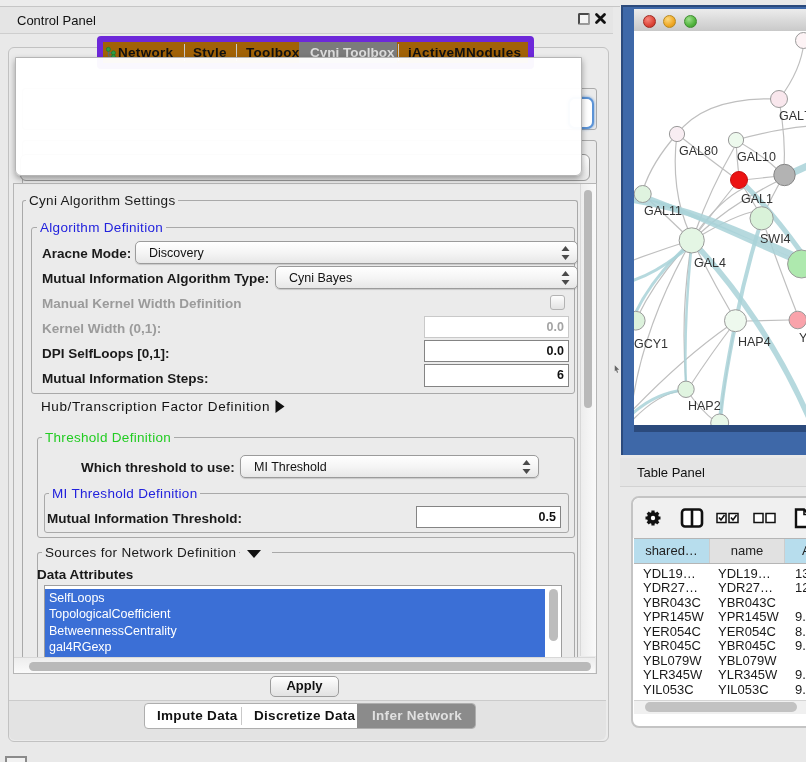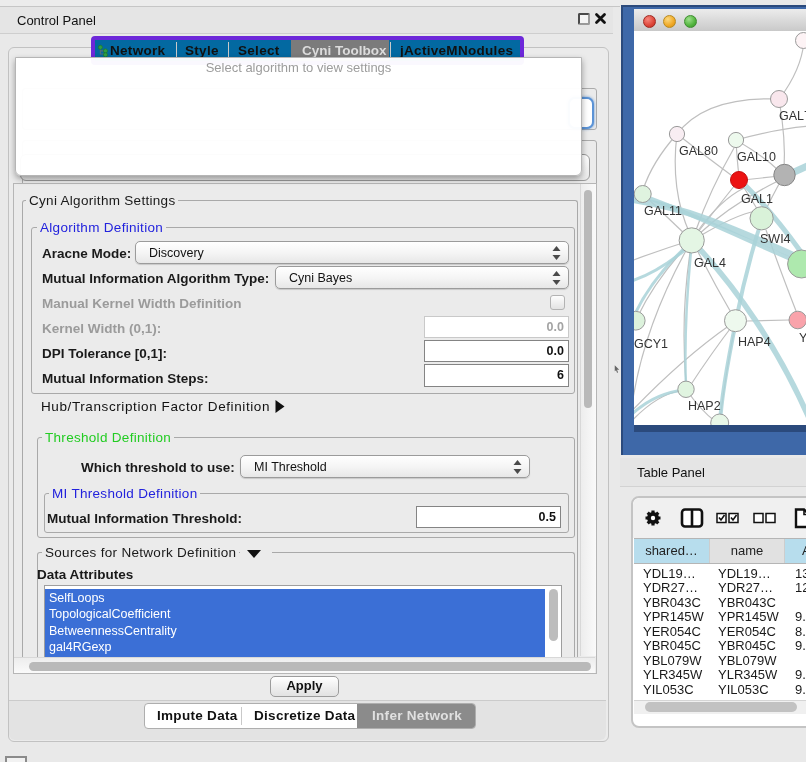--- a/index.html
+++ b/index.html
@@ -5,55 +5,55 @@
   html,body{margin:0;padding:0;}
   body{width:806px;height:762px;overflow:hidden;background:#e9e9e9;
        font-family:"Liberation Sans",sans-serif;position:relative;}
   .abs{position:absolute;}
   .lbl{position:absolute;font-size:13.5px;font-weight:bold;color:#1a1a1a;white-space:nowrap;}
   .dlbl{position:absolute;font-size:13.5px;font-weight:bold;color:#9b9b9b;white-space:nowrap;}
   .gbox{position:absolute;border:1px solid #a9a9a9;border-radius:3px;}
   .gtitle{position:absolute;font-size:13.5px;letter-spacing:0.3px;color:#1a1a1a;background:#ebebeb;padding:0 3px;white-space:nowrap;line-height:13px;}
   .combo{position:absolute;border:1px solid #9b9b9b;border-radius:5px;
          background:linear-gradient(#ffffff,#f4f4f4 55%,#e7e7e7);
-         box-shadow:0 1px 1px rgba(0,0,0,0.15);}
+         box-shadow:0 1px 1px rgba(0,0,0,0.15);padding-left:9px;}
   .combo .ct{position:absolute;left:13px;top:4px;font-size:12.5px;color:#111;white-space:nowrap;}
   .carr{position:absolute;right:7px;top:4px;width:9px;height:14px;}
   .tfield{position:absolute;background:#fff;border:1px solid #848484;}
   .tfield .tv{position:absolute;right:4px;top:3px;font-size:12.5px;font-weight:bold;color:#111;}
   .seg{font-size:13.5px;font-weight:bold;color:#111;letter-spacing:0.3px;}
 </style>
 </head>
 <body>
 
 <div class="abs" style="left:0;top:0;width:620px;height:6px;background:#ececec;border-bottom:1px solid #c6c6c6;"></div>
 <div class="abs" style="left:0;top:7px;width:613px;height:26px;background:#e5e5e5;border-bottom:1px solid #cecece;"></div>
 <div class="abs" style="left:17px;top:13px;font-size:13px;color:#111;">Control Panel</div>
 
 <div class="abs" style="left:578px;top:13px;width:8px;height:8px;border:2px solid #4a4a4a;border-right-color:#9a9a9a;border-bottom-color:#9a9a9a;border-radius:2px;background:#f5f5f5;"></div>
 <svg class="abs" style="left:594px;top:12px;" width="13" height="13" viewBox="0 0 13 13">
  <path d="M2.5 2.5 L10.5 10.5 M10.5 2.5 L2.5 10.5" stroke="#111" stroke-width="2.8" stroke-linecap="round"></path>
 </svg>
 
 <div class="abs" style="left:8px;top:47px;width:599px;height:693px;background:#ebebeb;border:1px solid #c2c2c2;border-radius:6px;"></div>
 
-<div class="abs" style="left:91px;top:36px;width:425px;height:21px;background:#0369a1;border:4px solid #6d28d9;border-radius:4px;overflow:hidden;">
+<div class="abs" style="left:97px;top:36px;width:425px;height:21px;background:#a16207;border:6px solid #6d28d9;border-radius:4px;overflow:hidden;">
   <div class="abs" style="left:196px;top:0;width:98px;height:21px;background:#7b7b7b;"></div>
   <div class="abs" style="left:81px;top:2px;width:1px;height:17px;background:#c9c9c9;"></div>
   <div class="abs" style="left:133px;top:2px;width:1px;height:17px;background:#c9c9c9;"></div>
   <div class="abs" style="left:295px;top:2px;width:1px;height:17px;background:#c9c9c9;"></div>
   <svg class="abs" style="left:3px;top:4px;" width="11" height="13" viewBox="0 0 14 15">
     <path d="M3 5 L3 12 L8 12 M3 8 L8 8" stroke="#5a6a7a" stroke-width="1.4" fill="none"></path>
     <circle cx="3" cy="3.5" r="2.6" fill="#2f9e44" stroke="#1d7a30"></circle>
     <circle cx="9.5" cy="8" r="2.6" fill="#2f9e44" stroke="#1d7a30"></circle>
     <circle cx="9.5" cy="13" r="2.6" fill="#2f9e44" stroke="#1d7a30"></circle>
   </svg>
   <div class="abs seg" style="left:15px;top:3px;">Network</div>
   <div class="abs seg" style="left:90px;top:3px;">Style</div>
-  <div class="abs seg" style="left:143px;top:3px;">Select</div>
+  <div class="abs seg" style="left:143px;top:3px;">Toolbox</div>
   <div class="abs seg" style="left:207px;top:3px;color:#dcdcdc;letter-spacing:0;">Cyni Toolbox</div>
   <div class="abs seg" style="left:305px;top:3px;">jActiveMNodules</div>
 </div>
 
 <div class="abs" style="left:22px;top:88px;width:573px;height:40px;border:1px solid #ababab;border-radius:3px;"></div>
 <div class="abs" style="left:568px;top:97px;width:22px;height:28px;border:2px solid #5b93d6;border-radius:7px;background:#fff;box-shadow:0 0 3px rgba(70,130,200,0.8);"></div>
 <div class="abs" style="left:22px;top:140px;width:573px;height:46px;border:1px solid #ababab;border-radius:3px;"></div>
 <div class="abs" style="left:20px;top:154px;width:568px;height:25px;border:1px solid #9b9b9b;border-radius:6px;background:linear-gradient(#fff,#e8e8e8);"></div>
 
 <div class="abs" style="left:13px;top:183px;width:582px;height:489px;background:#ebebeb;border:1px solid #b6b6b6;"></div>
@@ -79,21 +79,21 @@
       <path d="M4.5 0 L8.5 5 L0.5 5 Z" fill="#4a4a4a"></path>
       <path d="M4.5 14 L8.5 9 L0.5 9 Z" fill="#4a4a4a"></path>
     </svg>
 </div>
 <div class="dlbl" style="left:42px;top:296px;">Manual Kernel Width Definition</div>
 <div class="abs" style="left:550px;top:295px;width:13px;height:13px;border:1px solid #b3b3b3;border-radius:3px;background:linear-gradient(#fdfdfd,#e3e3e3);"></div>
 <div class="dlbl" style="left:42px;top:321px;">Kernel Width (0,1):</div>
 <div class="tfield" style="left:424px;top:316px;width:143px;height:20px;border-color:#c9c9c9;">
     <span class="tv" style="color:#a3a3a3;">0.0</span>
   </div>
-<div class="lbl" style="left:42px;top:346px;">DPI Tolerance [0,1]:</div>
+<div class="lbl" style="left:42px;top:346px;">DPI SelfLoops [0,1]:</div>
 <div class="tfield" style="left:424px;top:340px;width:143px;height:20px;">
     <span class="tv">0.0</span>
   </div>
 <div class="lbl" style="left:42px;top:371px;">Mutual Information Steps:</div>
 <div class="tfield" style="left:424px;top:364px;width:143px;height:21px;">
     <span class="tv">6</span>
   </div>
 
 <div class="abs" style="left:41px;top:399px;font-size:13.5px;letter-spacing:0.6px;color:#111;text-align:center;">Hub/Transcription Factor Definition</div>
 <svg class="abs" style="left:274px;top:400px;" width="12" height="13" viewBox="0 0 11 13">
@@ -147,21 +147,20 @@
   <div class="abs" style="left:212px;top:0;width:118px;height:24px;background:#8b8b8b;"></div>
   <div class="abs" style="left:96px;top:3px;width:1px;height:18px;background:#c9c9c9;"></div>
   <div class="abs seg" style="left:12px;top:4px;">Impute Data</div>
   <div class="abs seg" style="left:109px;top:4px;">Discretize Data</div>
   <div class="abs seg" style="left:227px;top:4px;color:#e0e0e0;">Infer Network</div>
 </div>
 
 <div class="abs" style="left:5px;top:756px;width:18px;height:10px;border:2px solid #8b8b8b;background:#f2f2f2;"></div>
 
 <div class="abs" style="left:15px;top:57px;width:565px;height:117px;background:rgba(255,255,255,0.97);border:1px solid #b5b5b5;border-radius:0 0 6px 6px;box-shadow:0 3px 6px rgba(0,0,0,0.35);">
-  <div class="abs" style="left:0;top:2px;width:565px;height:15px;text-align:center;font-size:13px;color:#9c9c9c;">Select algorithm to view settings</div>
 </div>
 
 <div class="abs" style="left:621px;top:5px;width:185px;height:448px;background:#3e68a8;border-top:2px solid #2b4a7c;border-left:2px solid #2b4a7c;"></div>
 <div class="abs" style="left:634px;top:9px;width:172px;height:22px;background:linear-gradient(#ececec,#c9c9c9);border-bottom:1px solid #919191;"></div>
 <div class="abs" style="left:643px;top:15px;width:11px;height:11px;border-radius:50%;background:radial-gradient(circle at 35% 30%,#f7867c,#dd4639 60%,#b92b20);border:0.5px solid #a02a22;"></div>
 <div class="abs" style="left:663px;top:15px;width:11px;height:11px;border-radius:50%;background:radial-gradient(circle at 35% 30%,#fbd87e,#f0a825 60%,#cd8a17);border:0.5px solid #b98a1d;"></div>
 <div class="abs" style="left:684px;top:15px;width:11px;height:11px;border-radius:50%;background:radial-gradient(circle at 35% 30%,#9ee08c,#52b43e 60%,#3a8f2c);border:0.5px solid #3d8d2f;"></div>
 <div class="abs" style="left:634px;top:425px;width:172px;height:7px;background:#2b4a7c;"></div>
 
 <div class="abs" style="left:634px;top:31px;width:172px;height:394px;background:#fff;overflow:hidden;">

